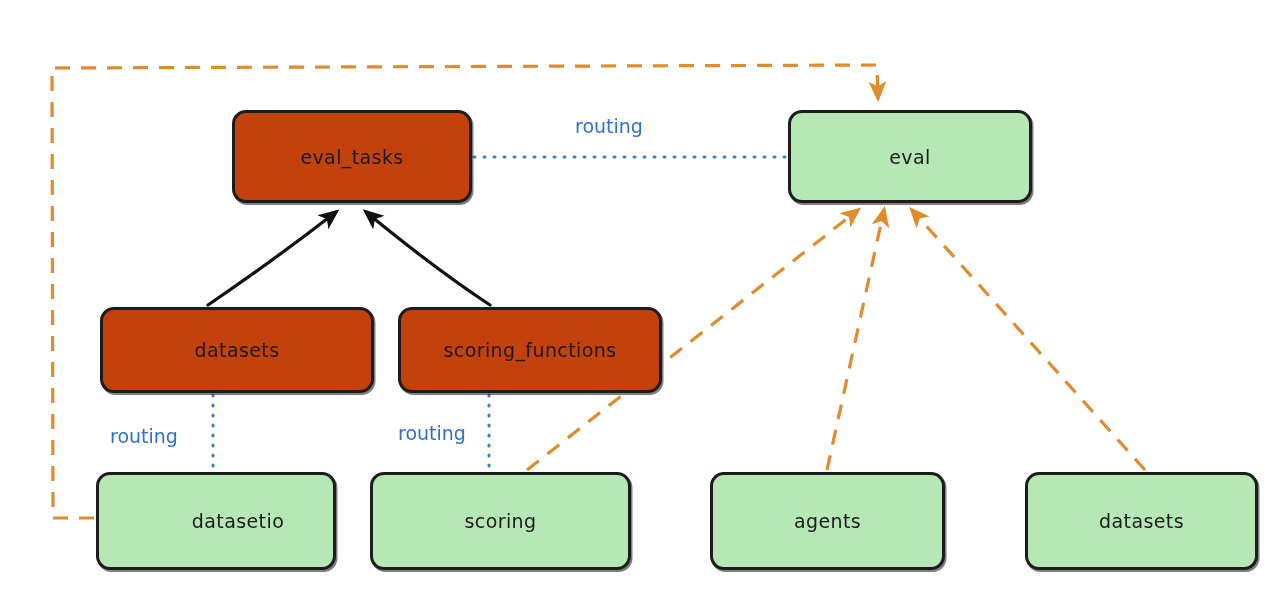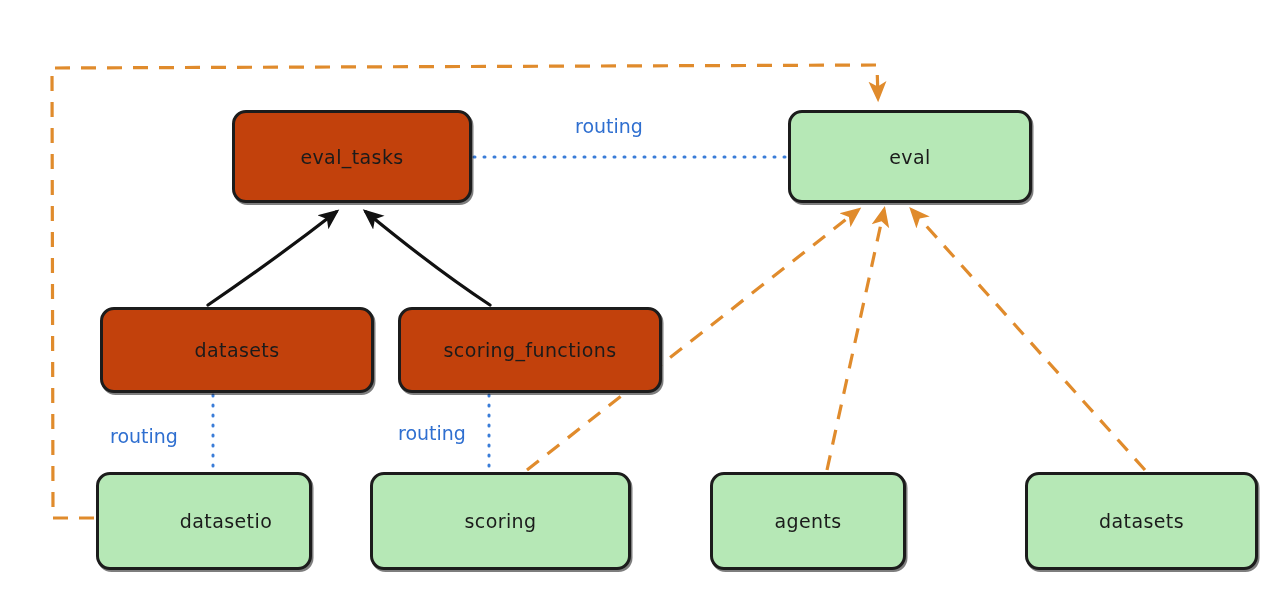--- a/index.html
+++ b/index.html
@@ -97,29 +97,29 @@
   </div>
 
   <div class="node blue" style="left:100px; top:307px; width:274px; height:86px;">
     <span class="node-label">datasets</span>
   </div>
 
   <div class="node blue" style="left:378px; top:307px; width:264px; height:86px;margin-left:20px;">
     <span class="node-label">scoring_functions</span>
   </div>
 
-  <div class="node green" style="left:96px; top:472px; width:216px; height:98px;padding-left:44px;">
+  <div class="node green" style="left:96px; top:472px; width:240px; height:98px;padding-left:44px;">
     <span class="node-label">datasetio</span>
   </div>
 
   <div class="node green" style="left:370px; top:472px; width:261px; height:98px;">
     <span class="node-label">scoring</span>
   </div>
 
-  <div class="node green" style="left:710px; top:472px; width:196px; height:98px;">
+  <div class="node green" style="left:710px; top:472px; width:235px; height:98px;">
     <span class="node-label">agents</span>
   </div>
 
   <div class="node green" style="left:1025px; top:472px; width:233px; height:98px;">
     <span class="node-label">datasets</span>
   </div>
 
   <div class="edge-label" style="left:575px; top:115px;">routing</div>
 
   <div class="edge-label" style="left:110px; top:425px;">routing</div>

